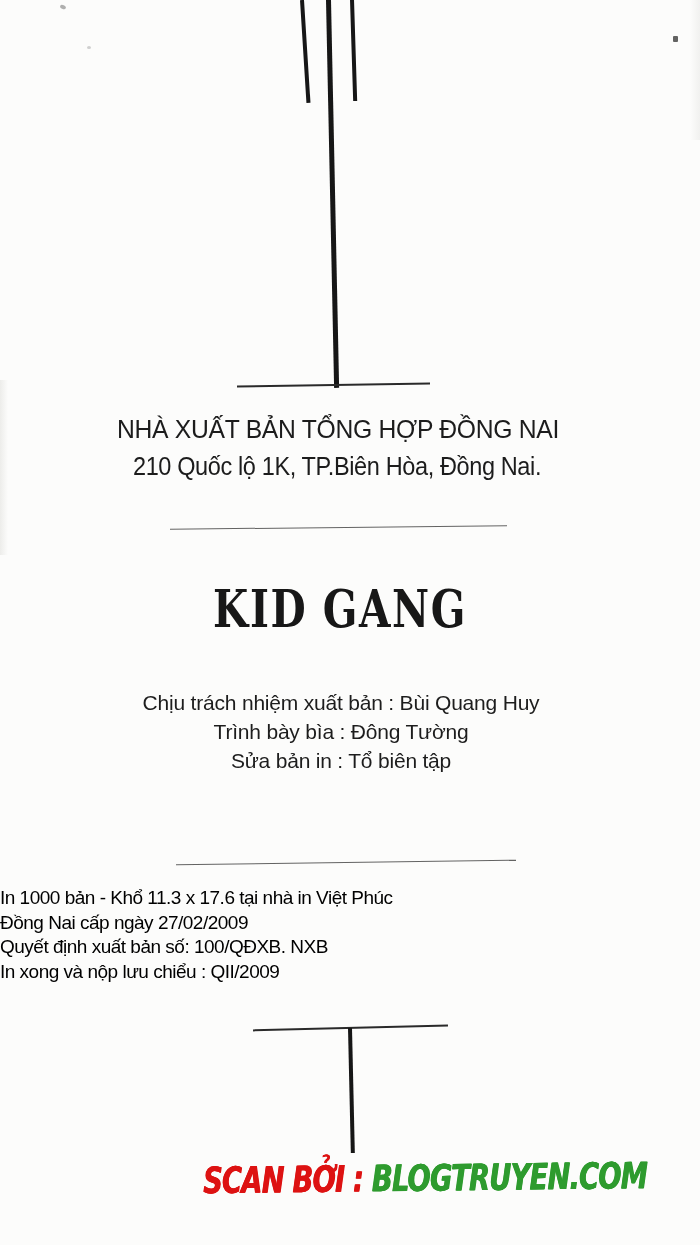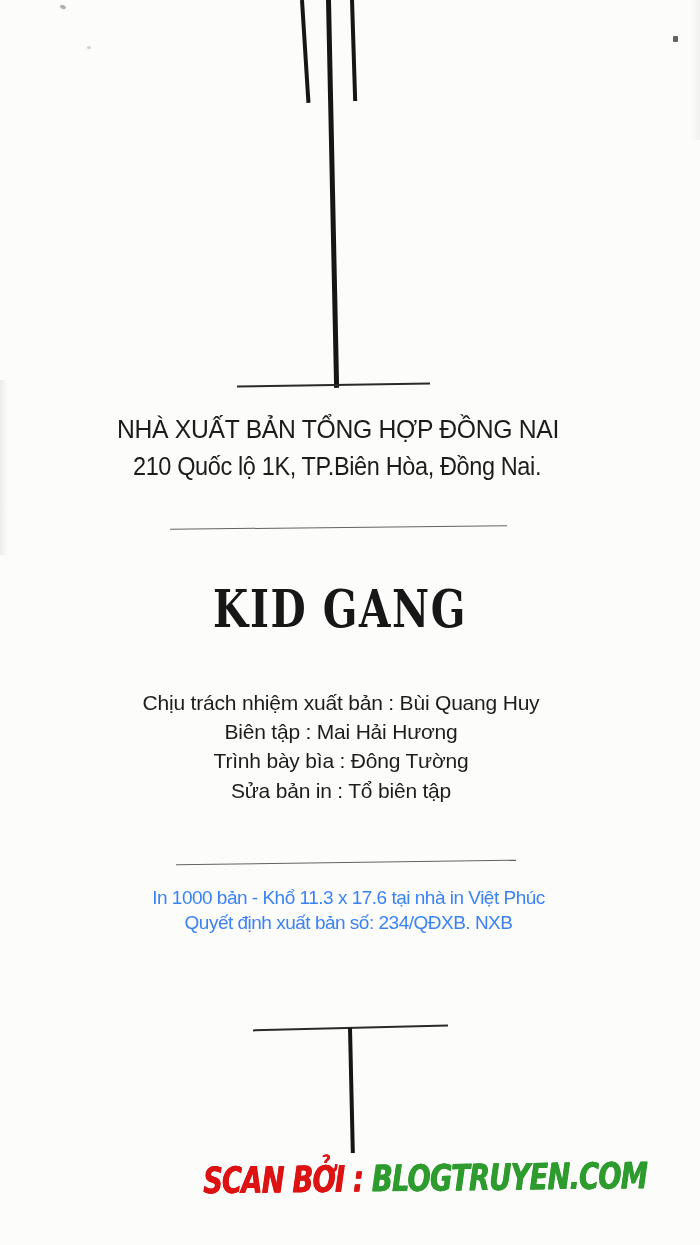--- a/index.html
+++ b/index.html
@@ -46,22 +46,22 @@
     transform: scaleX(.78); transform-origin: 340px 50%;
     color: #171717; white-space: nowrap;
   }
   .credits {
     position: absolute; left: 0; top: 688px; width: 682px;
     text-align: center; font-size: 21px; line-height: 29.2px;
     letter-spacing: -0.2px; color: #1d1d1d;
   }
   .print-info {
     position: absolute; left: 0; top: 886px; width: 697px;
-    text-align: center; font-size: 19px; line-height: 24.5px;
-    letter-spacing: -0.5px; color: #3b82f6;
+    font-size: 19px; line-height: 24.5px;
+    letter-spacing: -0.5px; color: #000000;
   }
   .credits .line, .print-info .line { white-space: nowrap; }
 
   
   .scan-credit {
     position: absolute; left: 203px; top: 1159px;
     font-family: "DejaVu Sans", sans-serif;
     font-weight: 700; font-style: italic;
     font-size: 35px; line-height: 42px; letter-spacing: -1px;
     transform: scale(.78, 1.04) rotate(-0.5deg); transform-origin: left top;
@@ -92,30 +92,31 @@
 
   <div class="pub-name">NHÀ XUẤT BẢN TỔNG HỢP ĐỒNG NAI</div>
   <div class="pub-addr">210 Quốc lộ 1K, TP.Biên Hòa, Đồng Nai.</div>
 
   <div class="divider div-1"></div>
 
   <div class="book-title">KID GANG</div>
 
   <div class="credits">
     <div class="line">Chịu trách nhiệm xuất bản : Bùi Quang Huy</div>
-    <div class="line">Biên tập : Mai Hải Hương</div>
     <div class="line">Trình bày bìa : Đông Tường</div>
     <div class="line">Sửa bản in : Tổ biên tập</div>
   </div>
 
   <div class="divider div-2"></div>
 
   <div class="print-info">
     <div class="line">In 1000 bản - Khổ 11.3 x 17.6 tại nhà in Việt Phúc</div>
-    <div class="line">Quyết định xuất bản số: 234/QĐXB. NXB</div>
+    <div class="line">Đồng Nai cấp ngày 27/02/2009</div>
+    <div class="line">Quyết định xuất bản số: 100/QĐXB. NXB</div>
+    <div class="line">In xong và nộp lưu chiểu : QII/2009</div>
   </div>
 
   <div class="hline hl-bottom"></div>
   <div class="vline vl-bottom"></div>
 
   <div class="scan-credit">
     <span class="scan-label">SCAN BỞI :</span>
     <span> </span>
     <span class="scan-site">BLOGTRUYEN.COM</span>
   </div>

